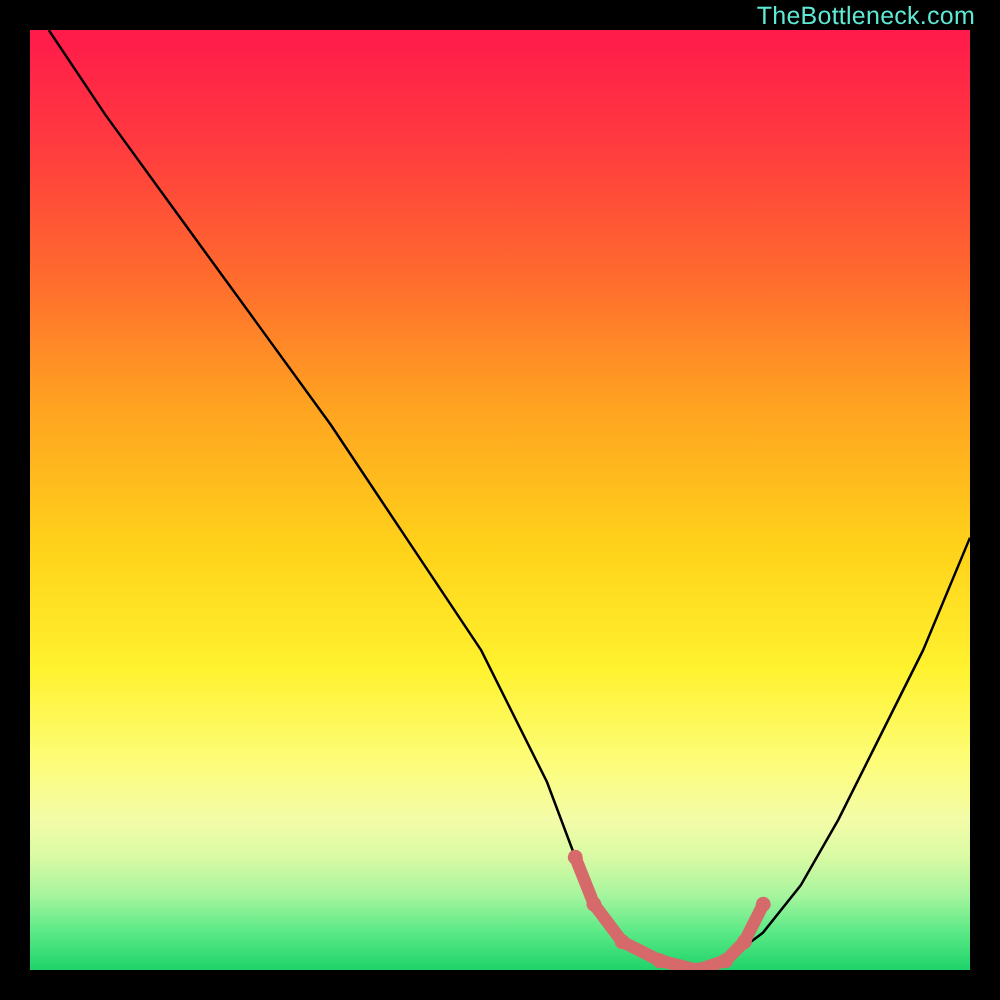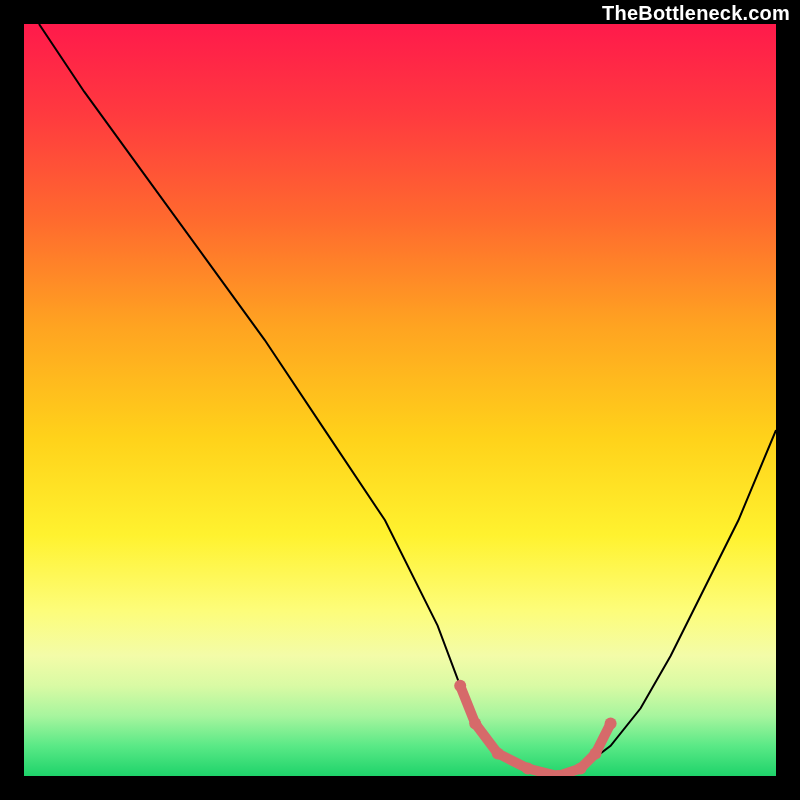--- a/index.html
+++ b/index.html
@@ -34,24 +34,24 @@
       #f3fca8 84%,
       #d9faa4 88%,
       #a7f59e 92%,
       #5ae986 96%,
       #1ed36a 100%
     );
   }
   .watermark {
     position: absolute;
     top: 2px;
-    right: 10px;
-    color: #ffffff;
+    right: 20px;
+    color: #5eead4;
     font-size: 20px;
-    font-weight: 700;
+    font-weight: 400;
     letter-spacing: 0.2px;
     user-select: none;
   }
   svg.curves {
     position: absolute;
     left: 0;
     top: 0;
     width: 752px;
     height: 752px;
   }

